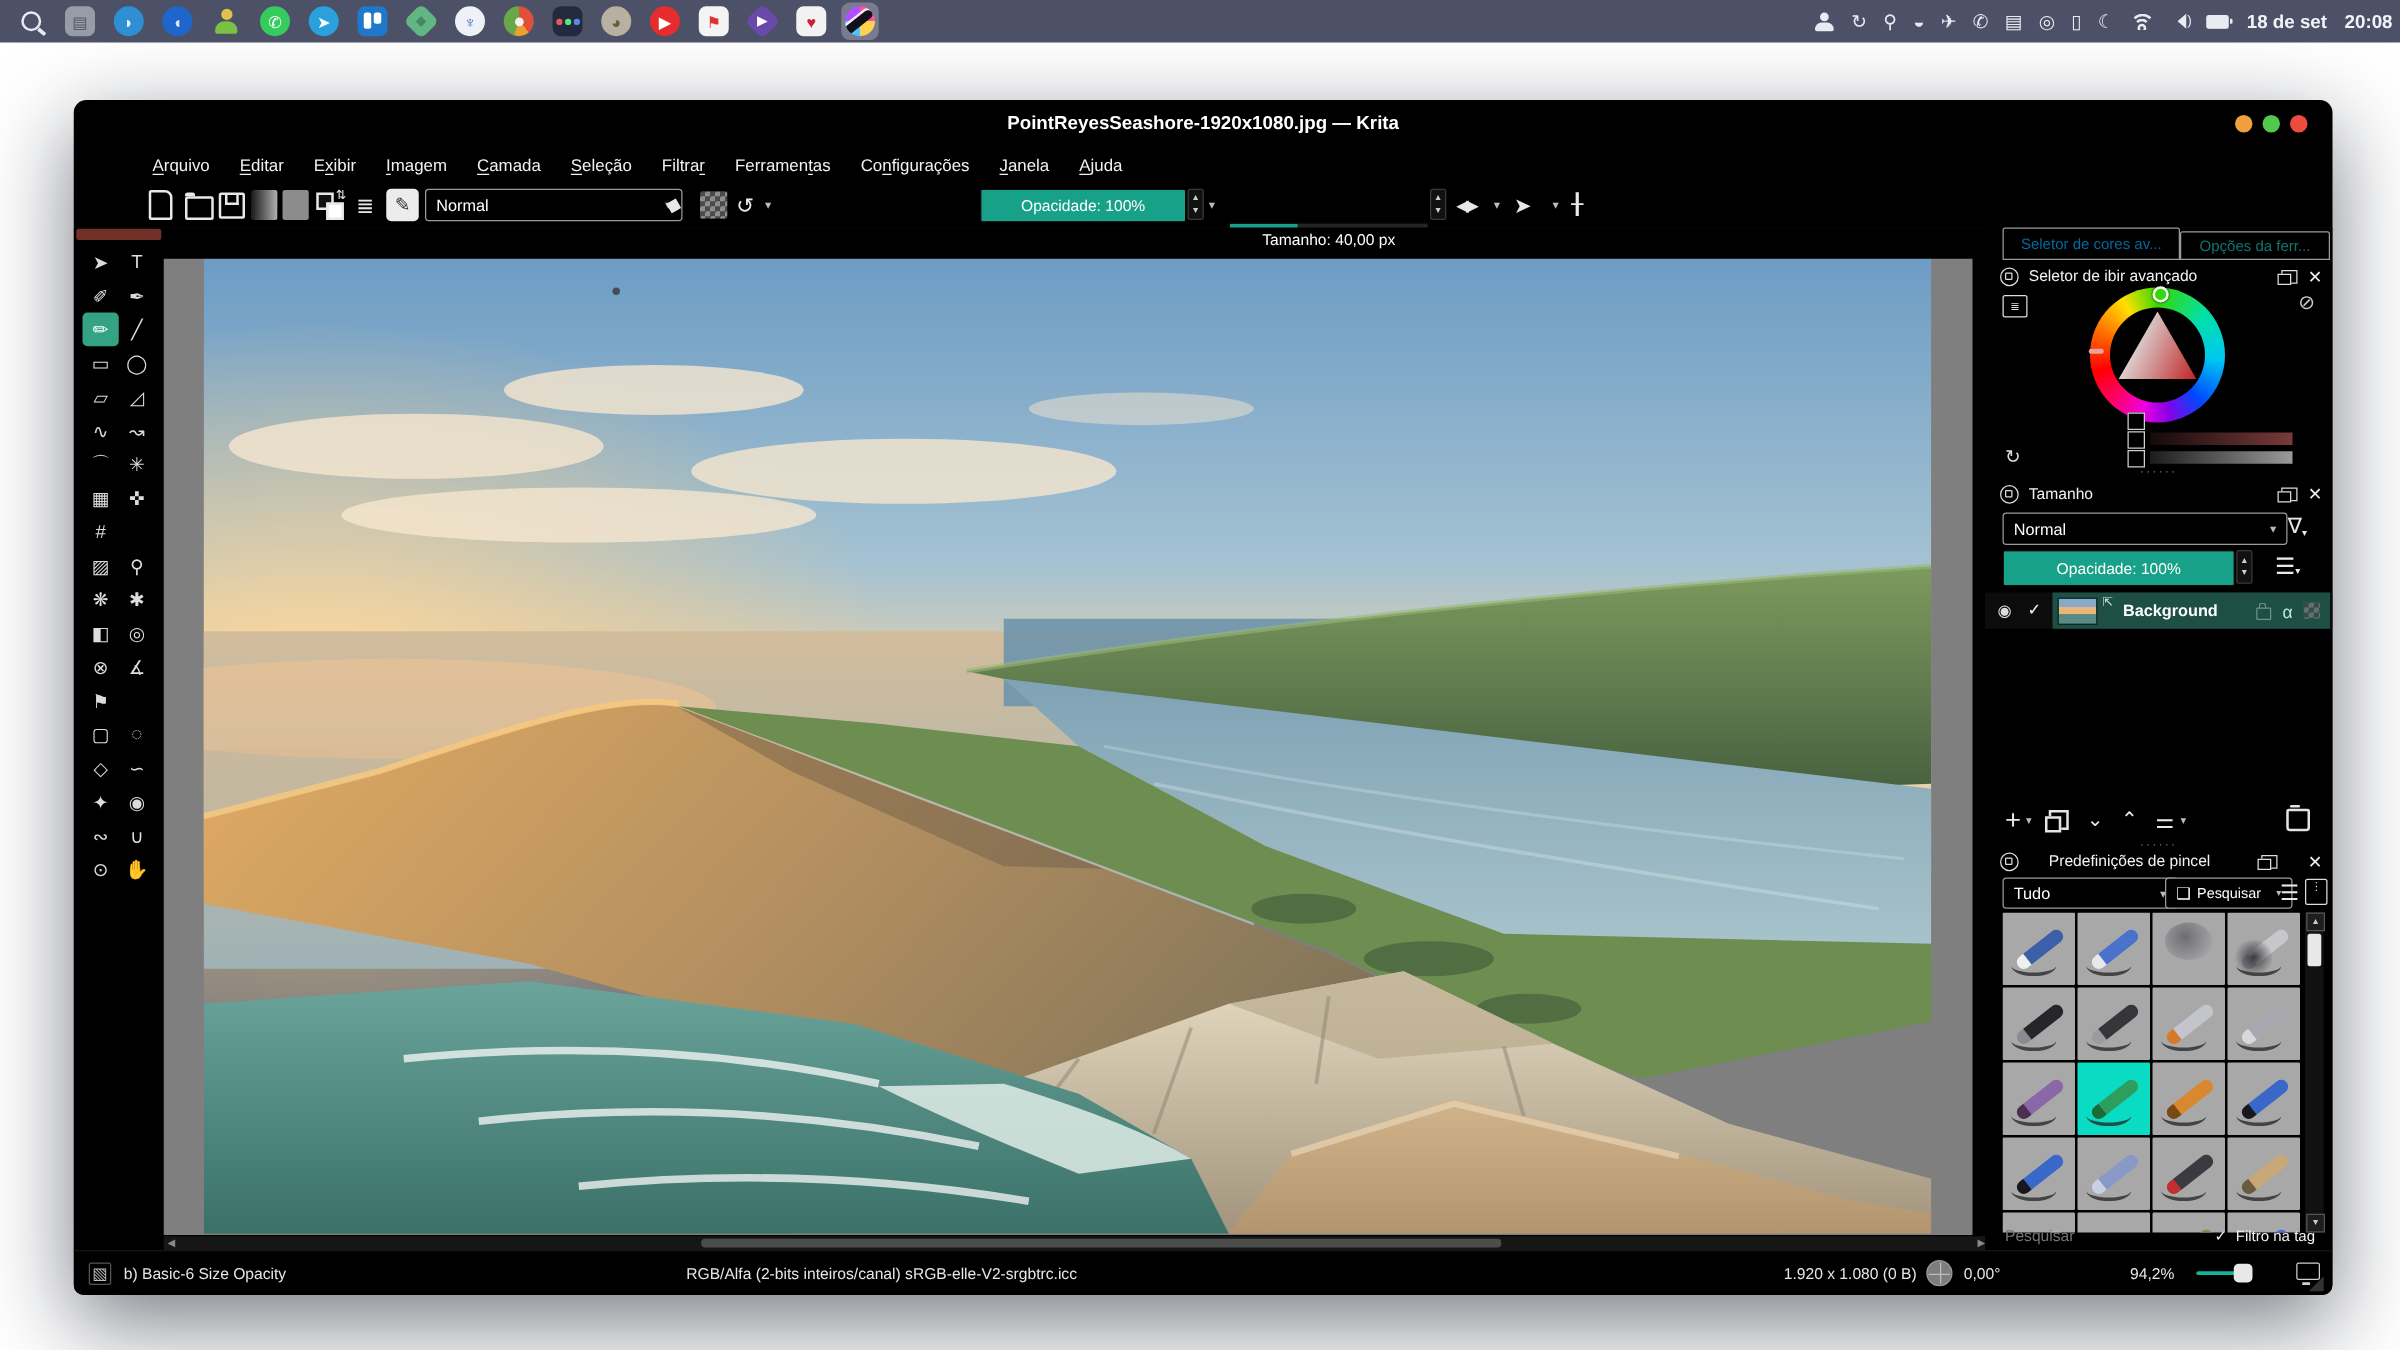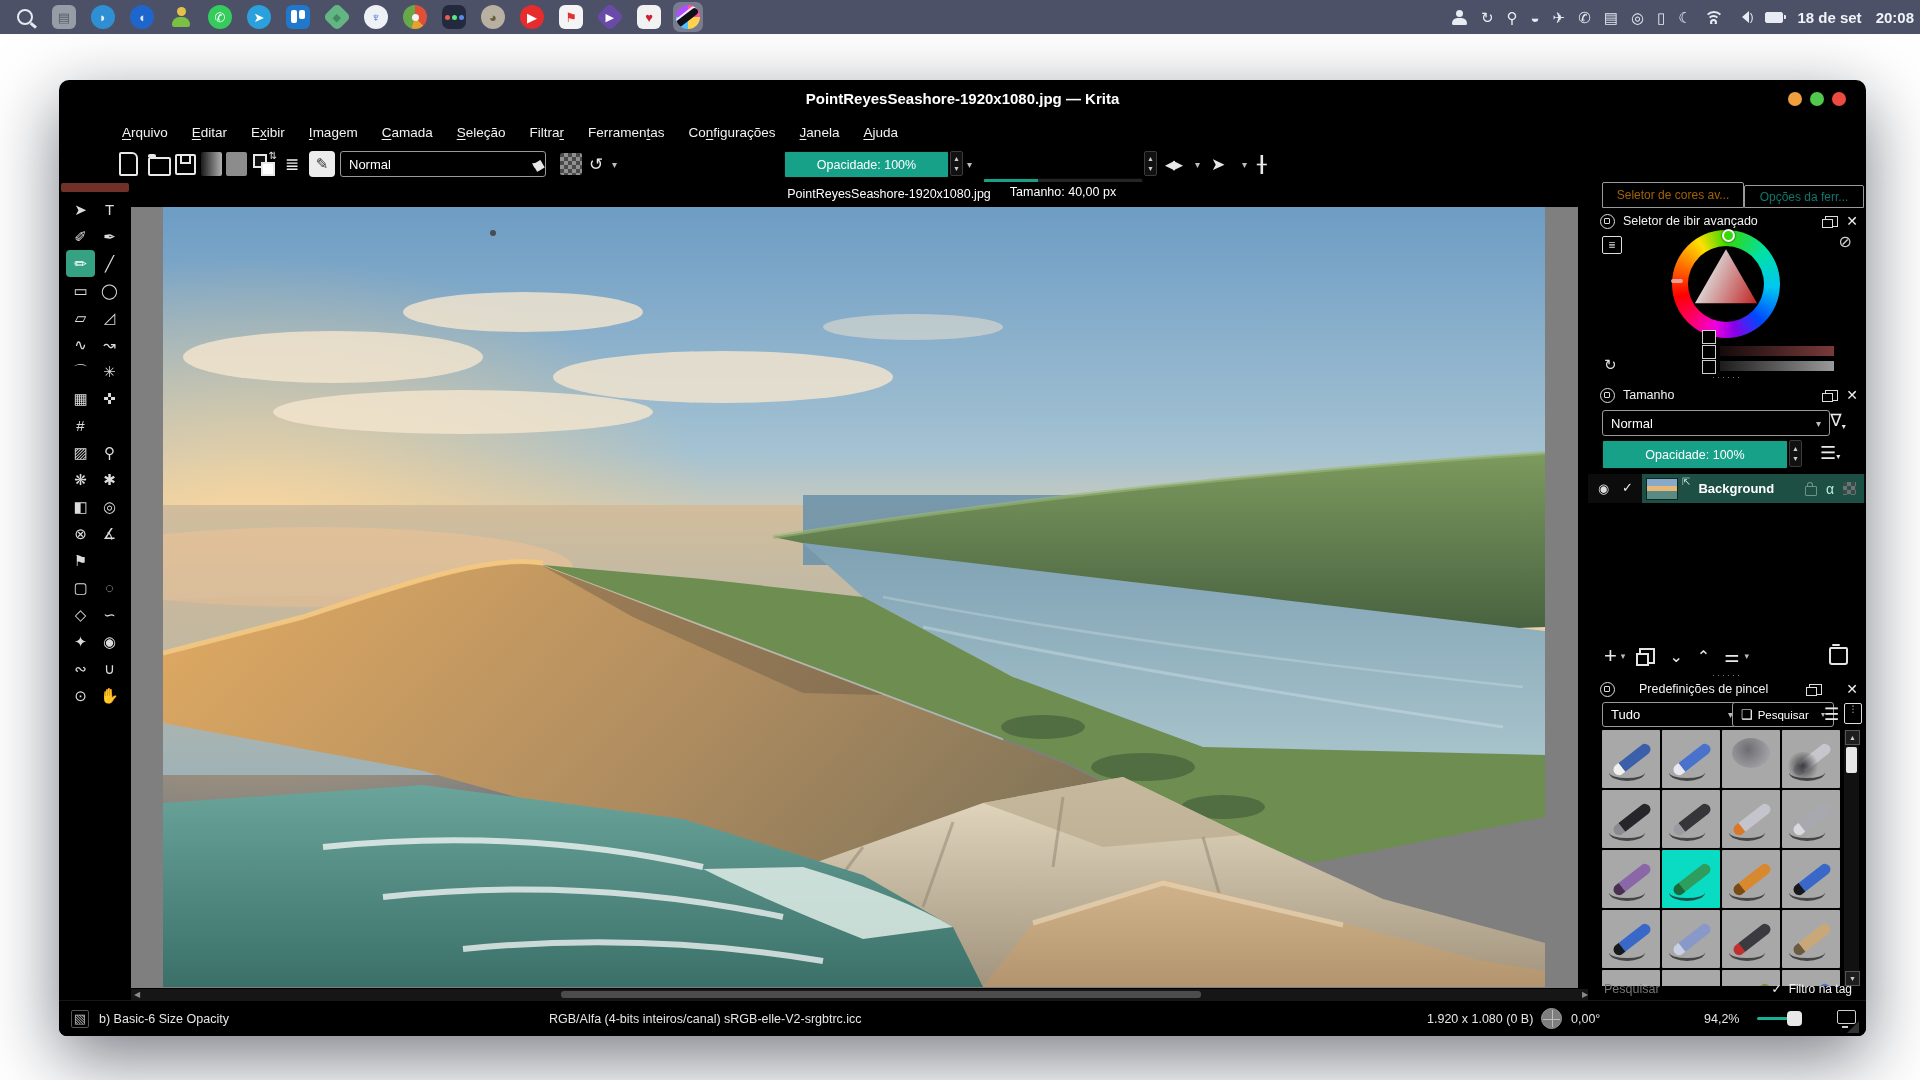--- a/index.html
+++ b/index.html
@@ -109,21 +109,21 @@
   #ctab-close{right:16px;top:4px;color:#cfcfcf;font-size:13px;}
   #cgray{left:0;top:25px;width:1447px;height:781px;background:#7f7f7f;}
   #cimage{left:32px;top:0px;width:1382px;height:780px;}
   #vscroll{right:0;top:25px;width:13px;height:781px;background:#191919;}
   #vthumb{left:2px;top:2px;width:9px;height:740px;background:#3c3c3c;border-radius:4px;}
   #hscroll{left:0;top:807px;width:1460px;height:11px;background:#161616;display:flex;align-items:center;}
   #hthumb{position:absolute;left:430px;width:640px;height:7px;background:#4c4c4c;border-radius:3px;}
   .scr-ar{width:12px;font-size:8px;color:#8a8a8a;text-align:center;}
   
   #dockers{right:0;top:102px;width:278px;bottom:35px;background:#000;font-size:12px;}
-  .dtab{position:absolute;border:1px solid #9a9a9a;background:#000;color:#a16207;font-size:12px;
+  .dtab{position:absolute;border:1px solid #9a9a9a;background:#000;color:#0369a1;font-size:12px;
     display:flex;align-items:center;justify-content:center;border-radius:2px 2px 0 0;}
   .dhead{position:absolute;left:12px;right:8px;height:22px;display:flex;align-items:center;gap:8px;color:#f2f2f2;font-size:12.5px;}
   .dlock{width:13px;height:13px;border:1.5px solid #ddd;border-radius:50%;position:relative;flex:none;}
   .dlock::after{content:"";position:absolute;left:3px;top:3.5px;width:4px;height:4px;border:1.5px solid #ddd;border-radius:1px;}
   .dfloat{margin-left:auto;width:11px;height:9px;border:1.5px solid #ddd;position:relative;flex:none;}
   .dfloat::after{content:"";position:absolute;left:-4px;top:2px;width:9px;height:7px;border:1.5px solid #ddd;background:#000;}
   .dclose{color:#eee;font-size:14px;flex:none;}
   .listbox{width:18px;height:16px;border:1.5px solid #ddd;border-radius:2px;color:#ddd;font-size:9px;
     display:flex;align-items:center;justify-content:center;}
   #wheel{border-radius:50%;background:conic-gradient(from 0deg,
@@ -395,24 +395,20 @@
           <span class="tool">✦</span>
           <span class="tool">◉</span>
           <span class="tool">∾</span>
           <span class="tool">∪</span>
           <span class="tool">⊙</span>
           <span class="tool">✋</span>
         </div>
     </div>
 
     <div id="canvasarea" class="abs">
-      <div id="ctabbar" class="abs">
-        <div id="ctab-title" class="abs">PointReyesSeashore-1920x1080.jpg</div>
-        <div id="ctab-close" class="abs">✕</div>
-      </div>
       <div id="cgray" class="abs">
         <div id="cimage" class="abs">
           <svg width="1382" height="780" viewBox="0 0 1382 780" preserveAspectRatio="none">
             <defs>
               <linearGradient id="sky" x1="0" y1="0" x2="0" y2="1">
                 <stop offset="0" stop-color="#6d9cc4"></stop>
                   <stop offset=".5" stop-color="#a4c2d2"></stop>
                   <stop offset=".72" stop-color="#e8d2ac"></stop>
               </linearGradient>
               <radialGradient id="glow" cx=".5" cy=".5" r=".5">
@@ -701,21 +697,21 @@
         <span style="margin-left:auto;color:#f2f2f2;font-size:12px;display:flex;gap:7px;align-items:center;">
           <b style="font-weight:normal;">✓</b>
           <span>Filtro na tag</span>
         </span>
       </div>
     </div>
 
     <div id="statusbar" class="abs">
       <span style="margin-left:12px;color:#bbb;font-size:13px;border:1px solid #555;border-radius:2px;width:16px;height:16px;display:inline-flex;align-items:center;justify-content:center;">▧</span>
       <span style="margin-left:10px;">b) Basic-6 Size Opacity</span>
-      <span style="position:absolute;left:490px;">RGB/Alfa (4-bits inteiros/canal)  sRGB-elle-V2-srgbtrc.icc</span>
+      <span style="position:absolute;left:490px;">RGB/Alfa (2-bits inteiros/canal)  sRGB-elle-V2-srgbtrc.icc</span>
       <span style="position:absolute;left:1368px;">1.920 x 1.080 (0 B)</span>
       <span class="dial" style="position:absolute;left:1482px;top:7px;"></span>
       <span style="position:absolute;left:1512px;">0,00°</span>
       <span style="position:absolute;left:1645px;">94,2%</span>
       <span style="position:absolute;left:1698px;top:16px;width:34px;height:3px;background:#17b098;border-radius:2px;"></span>
       <span style="position:absolute;left:1728px;top:10px;width:15px;height:15px;background:#e8e8e8;border-radius:4px;"></span>
       <span class="monitor" style="position:absolute;left:1778px;top:9px;"></span>
       <span class="grip" style="position:absolute;left:1788px;top:20px;"></span>
     </div>
   </div>

